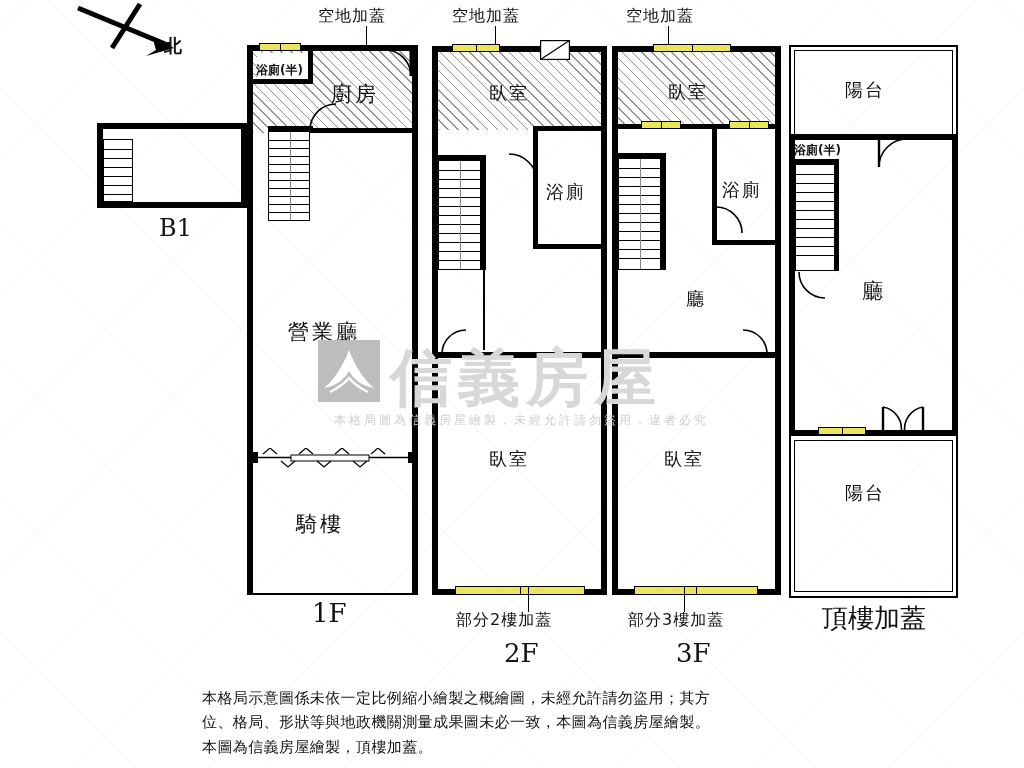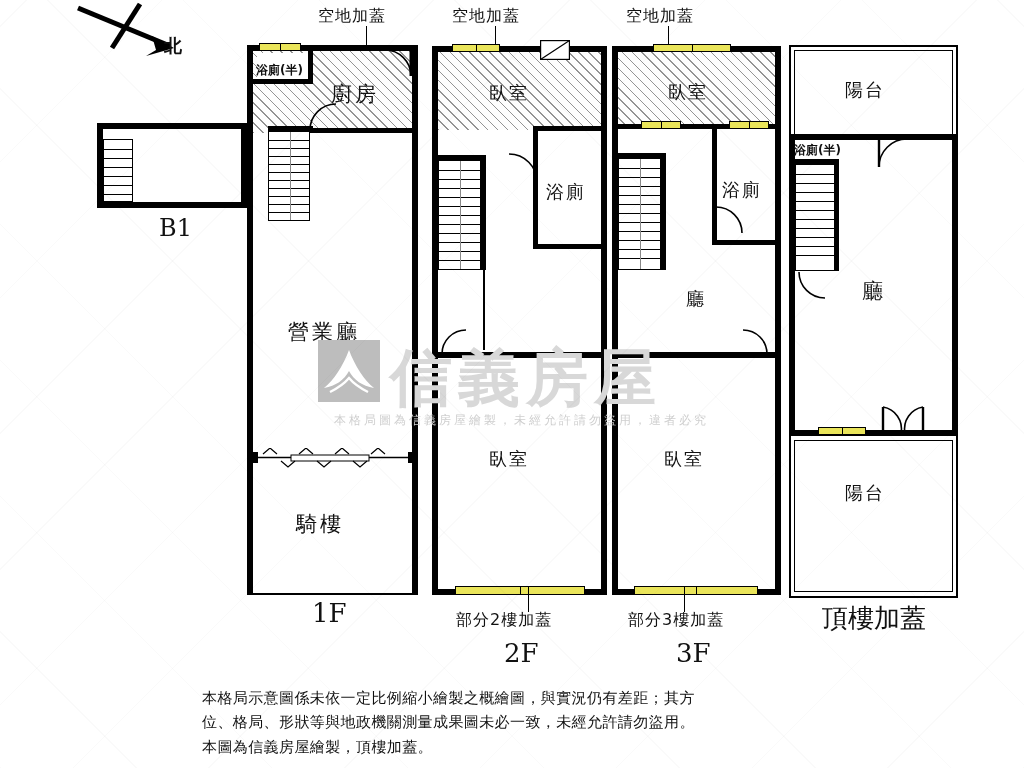--- a/index.html
+++ b/index.html
@@ -400,18 +400,18 @@
         <path d="M12,52 C20,48 26,44 31,38 C36,44 42,48 50,52" fill="none" stroke="#ffffff" stroke-width="2.4"></path>
       </svg>
     </div>
     <div class="wmtext">信義房屋</div>
     <div class="wmsub">本格局圖為信義房屋繪製，未經允許請勿盜用，違者必究</div>
   </div>
 
   <div id="tile"></div>
 
   <div id="disclaimer">
-    <div>本格局示意圖係未依一定比例縮小繪製之概繪圖，與實況仍有差距；其方</div>
-    <div>位、格局、形狀等與地政機關測量成果圖未必一致，未經允許請勿盜用。</div>
+    <div>本格局示意圖係未依一定比例縮小繪製之概繪圖，未經允許請勿盜用；其方</div>
+    <div>位、格局、形狀等與地政機關測量成果圖未必一致，本圖為信義房屋繪製。</div>
     <div>本圖為信義房屋繪製，頂樓加蓋。</div>
   </div>
 
 </div>
 
 </body></html>

